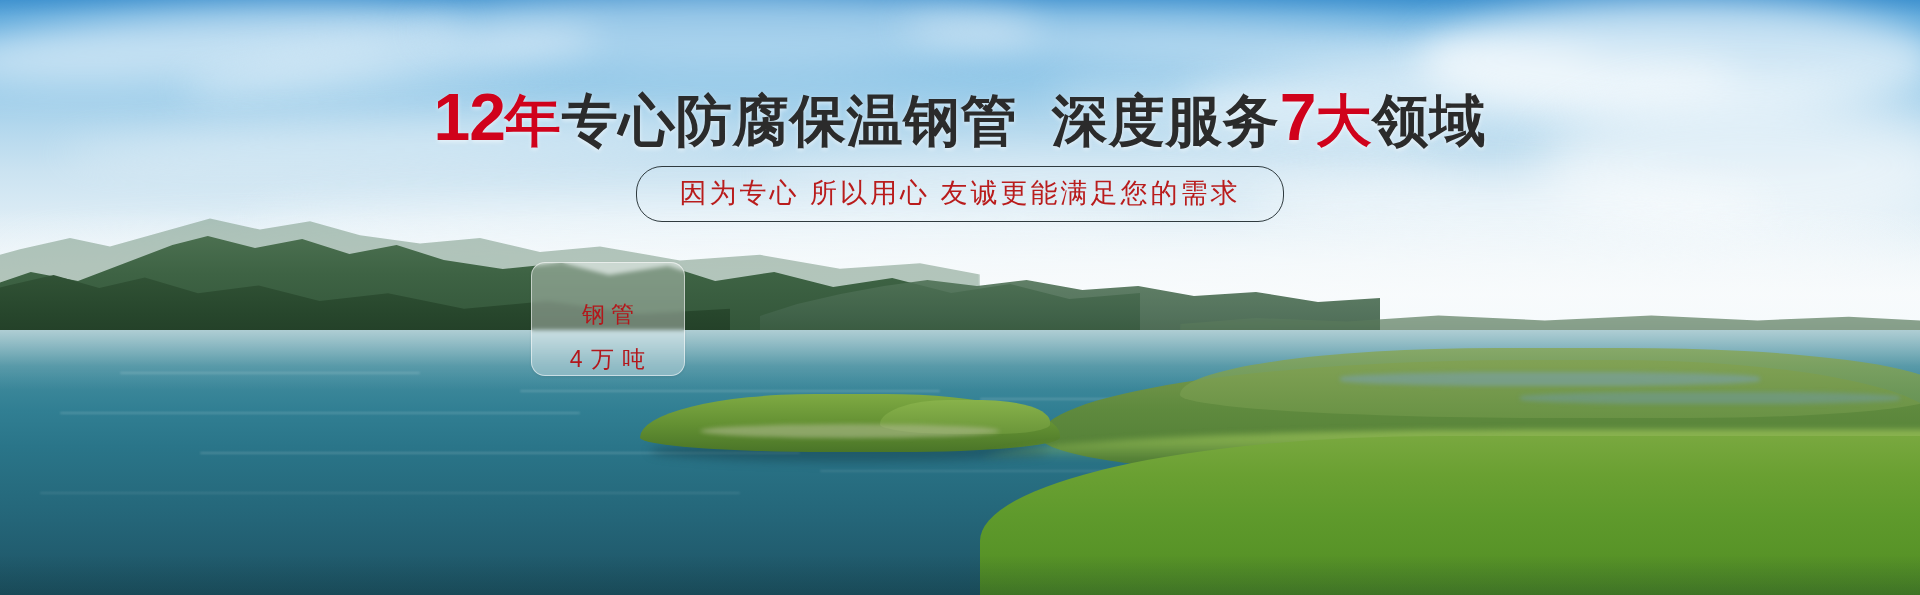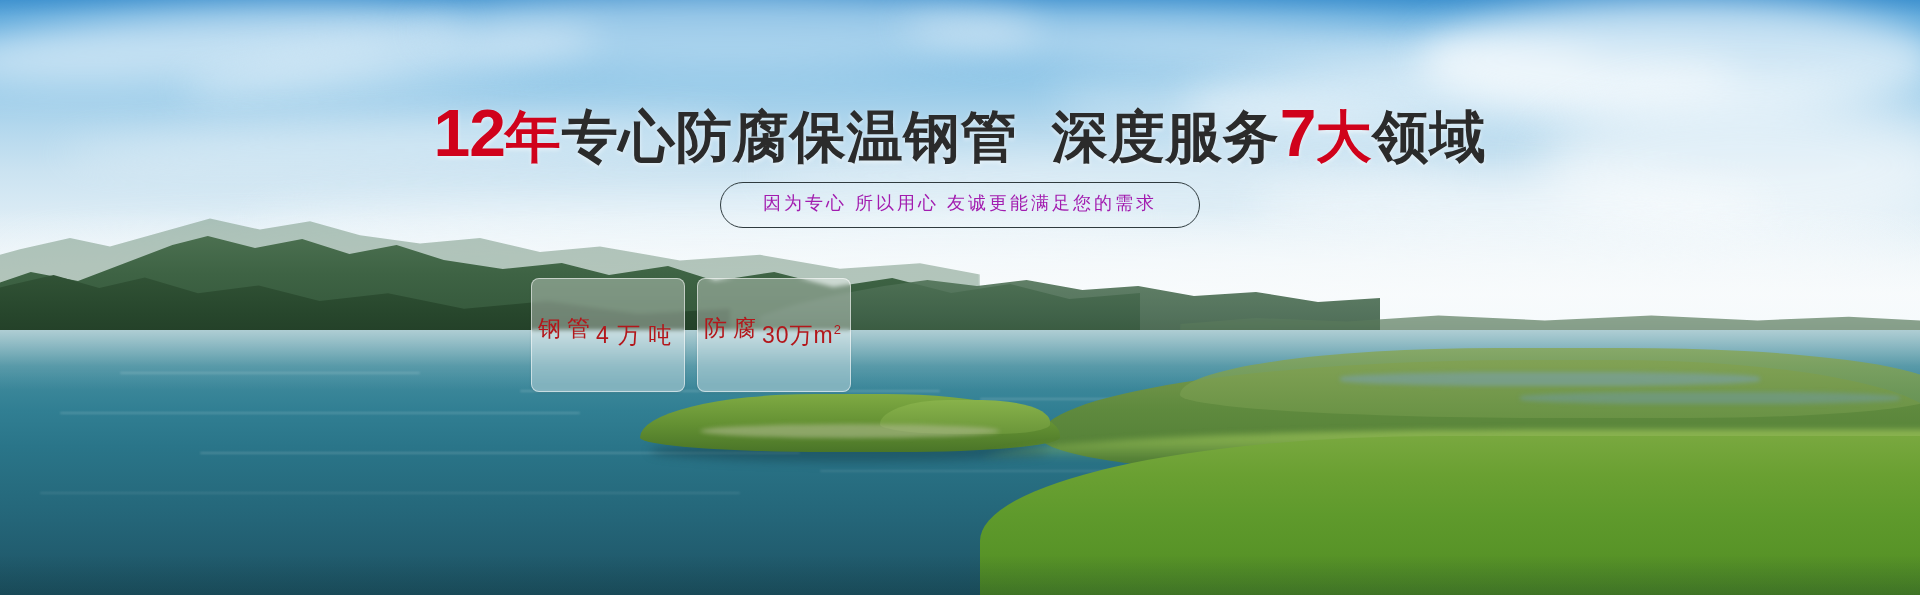--- a/index.html
+++ b/index.html
@@ -158,21 +158,21 @@
     background:rgba(180,190,150,.55);border-radius:50%;filter:blur(2px);
   }
 
   
   .bottom-fade{
     position:absolute;left:0;bottom:0;width:1920px;height:40px;
     background:linear-gradient(180deg,rgba(0,0,0,0),rgba(10,40,45,.25));
   }
 
   
-  .content{position:absolute;inset:0;margin-top:16px;}
+  .content{position:absolute;inset:0;}
 
   .headline{
     position:absolute;top:84px;left:0;width:1920px;
     text-align:center;
     font-size:56px;
     font-weight:bold;
     letter-spacing:1px;
     line-height:1;
     white-space:nowrap;
     color:#2b2b2b;
@@ -188,42 +188,43 @@
   .headline .gap{display:inline-block;width:34px;}
 
   .subtitle-wrap{
     position:absolute;top:166px;left:0;width:1920px;text-align:center;
   }
   .subtitle{
     display:inline-block;
     border:1px solid #2f3b3f;
     border-radius:26px;
     padding:10px 42px 12px;
-    font-size:18px;
-    color:#a21caf;
+    font-size:27px;
+    color:#b91c1c;
     letter-spacing:3px;
     background:transparent;
     line-height:1.2;
     white-space:nowrap;
   }
 
   .cards{
     position:absolute;top:262px;left:531px;
     display:flex;
     gap:12px;
   }
   .card{
     width:152px;height:112px;
     background:rgba(255,255,255,.34);
     border:1px solid rgba(255,255,255,.55);
-    border-radius:8px;
+    border-radius:14px;
     backdrop-filter:blur(2px);
     display:flex;
+    flex-direction:column;
     align-items:center;
-    justify-content:flex-start;
+    justify-content:flex-end;
     box-shadow:0 1px 3px rgba(0,0,0,.08);
   }
   .card .label{
     font-size:23px;
     color:#b3171b;
     letter-spacing:6px;
     text-indent:6px;
     margin-bottom:14px;
     font-weight:500;
     white-space:nowrap;
@@ -308,22 +309,18 @@
       <div class="subtitle">因为专心 所以用心  友诚更能满足您的需求</div>
     </div>
 
     <div class="cards">
 
       <div class="card">
         <div class="label">钢管</div>
         <div class="value"><span>4 万 吨</span></div>
       </div>
 
-      <div class="card">
-        <div class="label">防腐</div>
-        <div class="value"><span>30万m</span><sup>2</sup></div>
-      </div>
 
 
     </div>
 
   </div>
 </div>
 
 </body></html>

